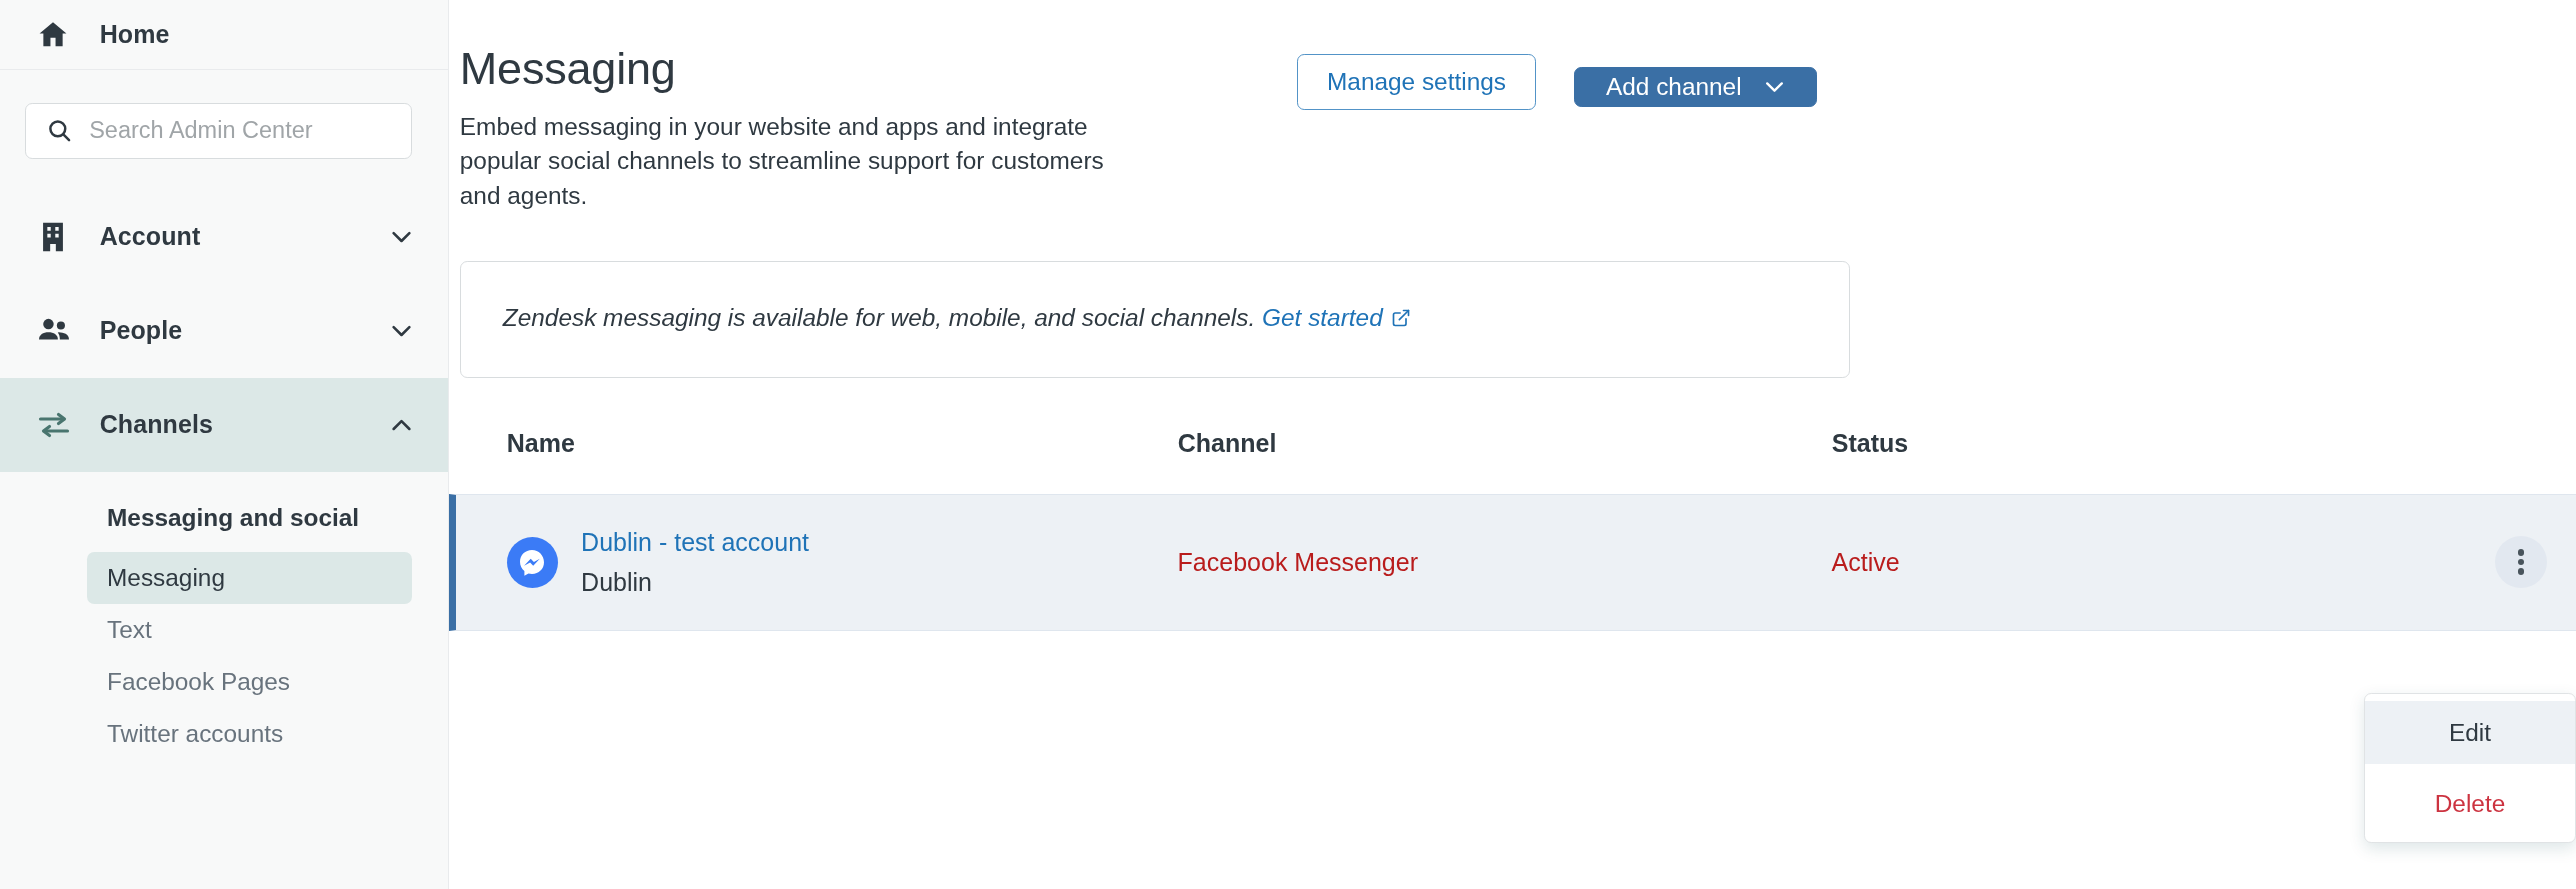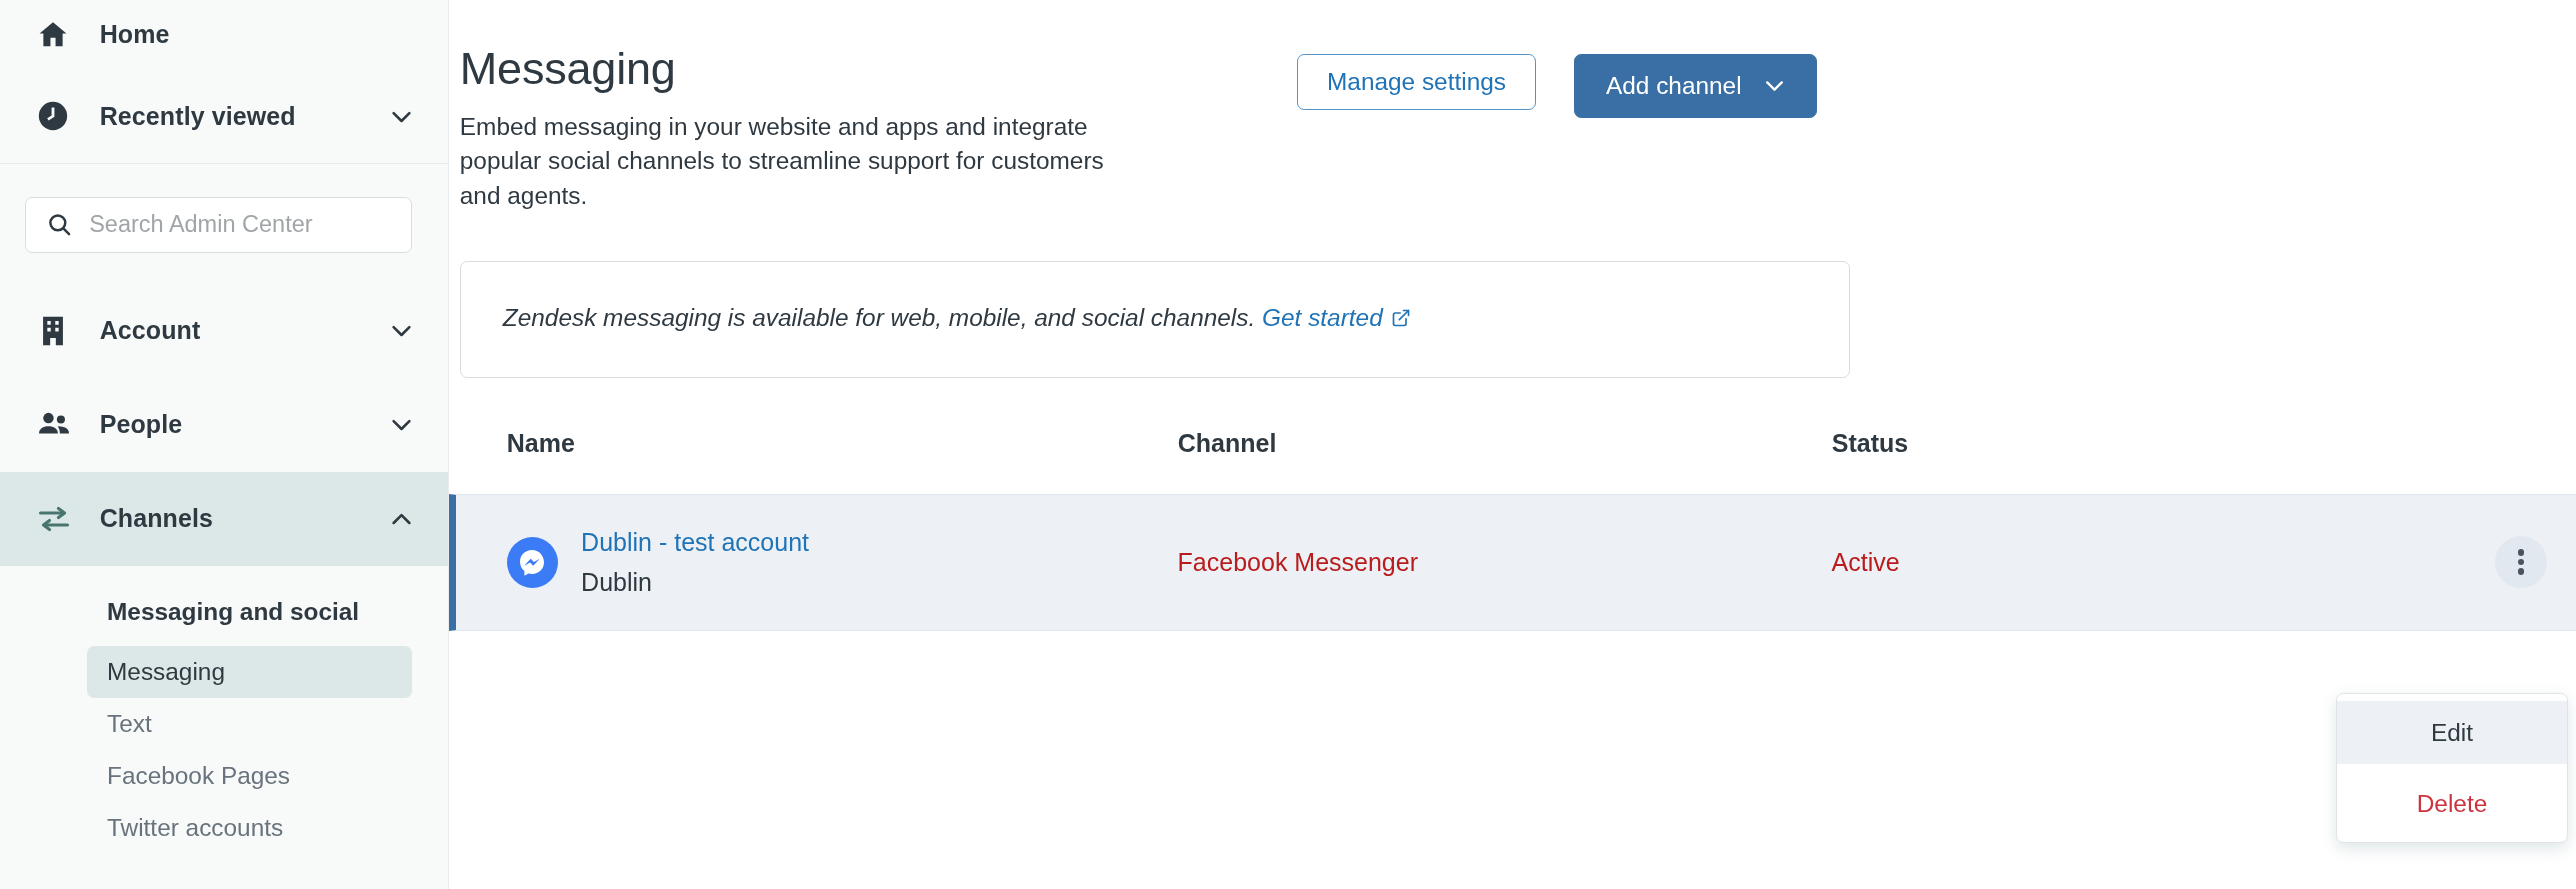--- a/index.html
+++ b/index.html
@@ -175,22 +175,23 @@
     background: #ffffff;
     border: 1.8px solid #5293c7;
     color: #1f73b7;
     height: 56px;
     padding: 0 29px;
   }
   .btn-primary {
     background: #3a6fa5;
     border: 1.8px solid #3a6fa5;
     color: #ffffff;
-    height: 64px;
+    height: 40px;
     padding: 0 29px 0 31px;
+    margin-top: 13px;
   }
   .btn-primary .chev-d { display:flex; align-items:center; }
 
   
   .banner {
     margin: 47px 0 0 10.8px;
     width: 1390px;
     min-height: 117px;
     border: 1.8px solid #d8dcde;
     border-radius: 7.2px;
@@ -291,23 +292,23 @@
     width: 6.3px;
     height: 6.3px;
     border-radius: 50%;
     background: #49545c;
     margin: 3.2px 0;
   }
 
   
   .menu {
     position: absolute;
-    right: 8px;
+    right: 0px;
     top: 693px;
-    width: 232px;
+    width: 212px;
     background: #ffffff;
     border: 0.9px solid #e0e3e5;
     border-radius: 7.2px;
     box-shadow: 0 5.4px 16.2px rgba(4,68,77,0.13);
     padding: 7.2px 0;
     z-index: 40;
   }
   .menu-item {
     height: 63px;
     display: flex;
@@ -331,33 +332,20 @@
 
       <div class="nav-row first">
         <span class="nav-icon">
           <svg width="34" height="34" viewBox="0 0 24 24" fill="currentColor">
               <path d="M12 3 2.5 11h2.7v9h5v-6h3.6v6h5v-9h2.7L12 3z"></path>
             </svg>
         </span>
         <span class="nav-label">Home</span>
       </div>
 
-      <div class="nav-row">
-        <span class="nav-icon">
-          <svg width="34" height="34" viewBox="0 0 24 24" fill="currentColor">
-              <path d="M12 2a10 10 0 1 0 0 20 10 10 0 0 0 0-20zm1 10.6-4.1 2.6-1-1.6 3.1-2V6h2v6.6z"></path>
-            </svg>
-        </span>
-        <span class="nav-label">Recently viewed</span>
-        <span class="chev">
-          <svg width="27" height="27" viewBox="0 0 24 24" fill="none" stroke="currentColor" stroke-width="2.3" stroke-linecap="round" stroke-linejoin="round">
-              <polyline points="5 9 12 16 19 9"></polyline>
-            </svg>
-        </span>
-      </div>
     </div>
 
     <div class="search-wrap">
       <div class="search-box">
         <span class="s-icon">
           <svg width="27" height="27" viewBox="0 0 24 24" fill="none" stroke="currentColor" stroke-width="2.2" stroke-linecap="round">
               <circle cx="10.5" cy="10.5" r="6.6"></circle>
               <line x1="15.4" y1="15.4" x2="20.5" y2="20.5"></line>
             </svg>
         </span>

